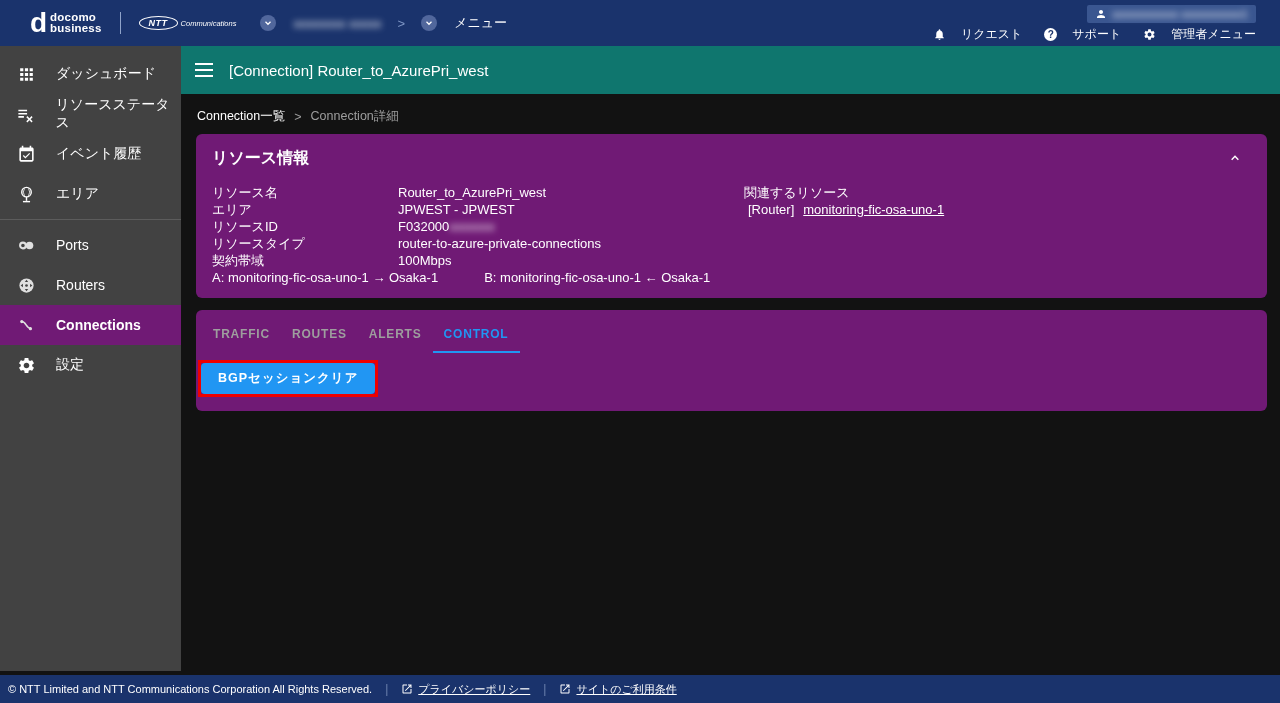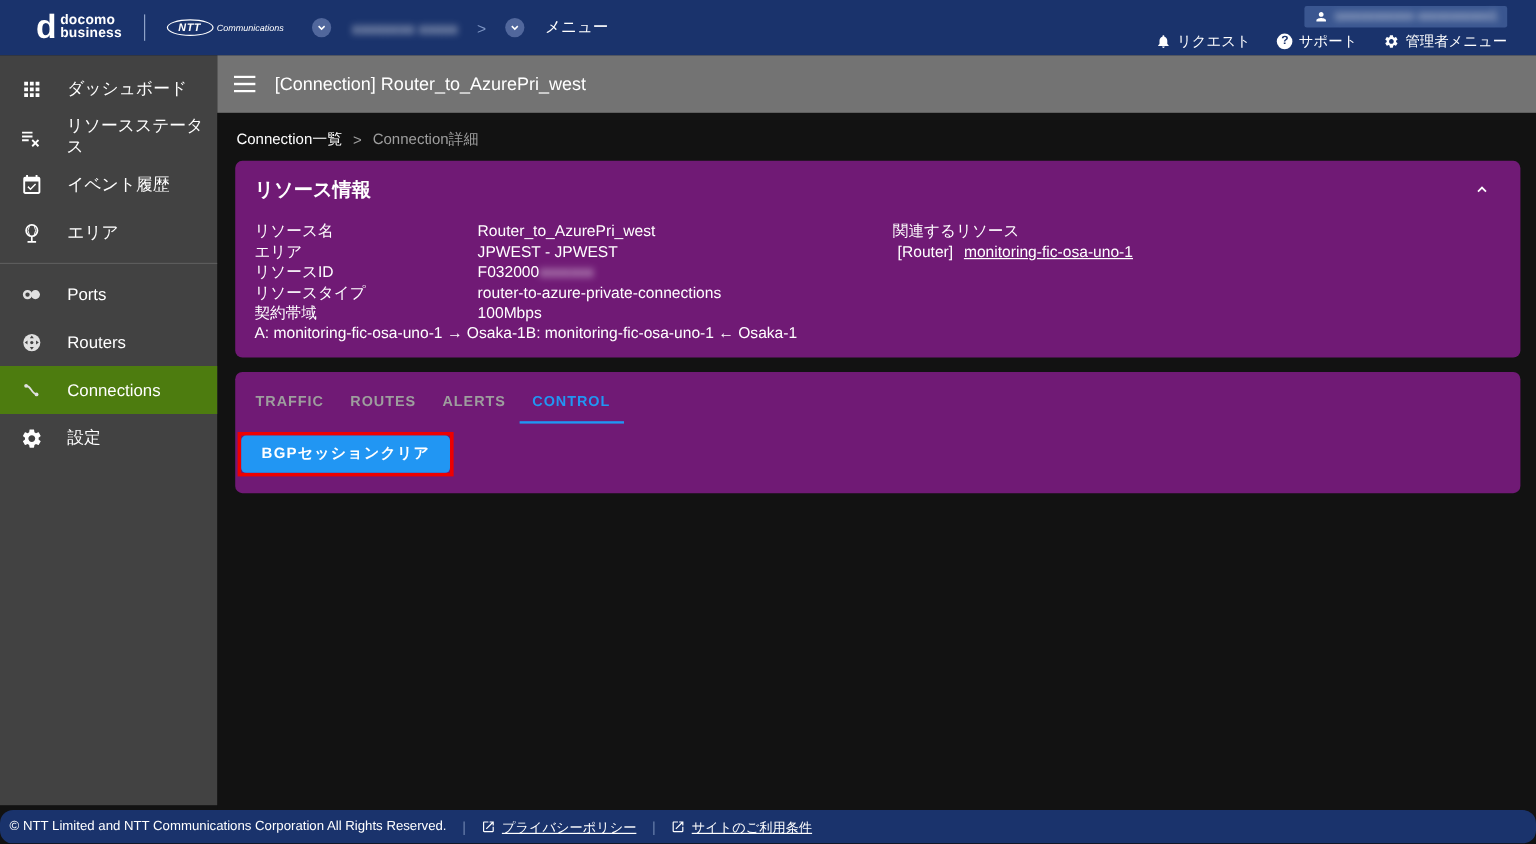--- a/index.html
+++ b/index.html
@@ -36,62 +36,62 @@
 
   .topbar-right {
     margin-left:auto; display:flex; flex-direction:column;
     align-items:flex-end; padding-right:24px; gap:3px;
   }
   .user-chip {
     display:flex; align-items:center; gap:5px; background:#3a5690;
     border-radius:2px; padding:2px 8px; font-size:11px; height:18px; margin-top:2px;
   }
   .topbar-links { display:flex; align-items:center; gap:22px; font-size:12px; }
-  .topbar-link { display:flex; align-items:center; gap:5px; cursor:pointer; }
+  .topbar-link { display:flex; align-items:center; gap:15px; cursor:pointer; }
   .qmark {
     width:13px; height:13px; border-radius:50%; background:#fff; color:#1a336c;
     font-size:10px; font-weight:700; display:inline-flex; align-items:center; justify-content:center;
   }
 
   
   .sidebar {
     position:absolute; top:46px; left:0; width:181px; bottom:32px;
     background:#424242; padding-top:8px; z-index:20;
   }
   .side-item {
     height:40px; display:flex; align-items:center; padding-left:14px;
     font-size:14px; color:#fff; cursor:pointer;
   }
-  .side-item.active { background:#4d7c0f; }
+  .side-item.active { background:#701a75;font-weight:bold; }
   .side-item .icon { width:24px; height:24px; display:inline-flex; align-items:center; justify-content:center; }
   .side-item .lbl { margin-left:18px; }
   .side-divider { height:1px; background:#5c5c5c; margin:5px 0; }
 
   
   .main { position:absolute; left:181px; top:46px; right:0; bottom:28px; background:#121212; }
   .main-header {
-    height:48px; background:#737373; display:flex; align-items:center;
+    height:48px; background:#0f766e; display:flex; align-items:center;
     padding-left:14px; gap:16px;
   }
   .main-title { font-size:15px; font-weight:400; }
   .breadcrumb { display:flex; align-items:center; gap:9px; padding:14px 16px 9px; font-size:12.5px; }
   .breadcrumb .crumb-current, .breadcrumb .crumb-sep { color:#9e9e9e; }
   .breadcrumb .crumb-link { color:#fff; cursor:pointer; }
 
   .card { background:#701a75; border-radius:6px; margin:0 13px 12px 15px; }
   .card1 { position:relative; padding:14px 16px 12px; }
   .card-title { font-size:16px; font-weight:700; margin-bottom:15px; }
   .collapse-btn { position:absolute; right:24px; top:16px; cursor:pointer; }
 
   .info-grid { display:flex; }
   .info-left { width:532px; flex:none; }
   .field-row { display:flex; font-size:13px; line-height:17px; }
   .field-label { width:186px; flex:none; }
   .field-value { white-space:nowrap; }
-  .ab-row { display:flex; font-size:13px; line-height:17px; margin-top:0px; }
+  .ab-row { display:flex; gap:46px; font-size:13px; line-height:17px; margin-top:0px; }
 
   .related-title { font-size:13px; line-height:17px; }
   .related-row { display:flex; gap:9px; font-size:13px; line-height:17px; padding-left:4px; }
   .related-link { color:#fff; text-decoration:underline; cursor:pointer; }
 
   .card2 { padding:9px 0 14px; }
   .tabs { display:flex; padding-left:6px; }
   .tab {
     padding:8px 11px 10px; font-size:12px; font-weight:700; letter-spacing:0.8px;
     color:#9e9e9e; cursor:pointer; border-bottom:2px solid transparent;text-align:right;
@@ -101,21 +101,21 @@
   .bgp-btn {
     background:#2196f3; color:#fff; border:none; border-radius:4px;
     font-size:12.5px; font-weight:700; letter-spacing:1px; padding:7px 17px;
     font-family:inherit; cursor:pointer; display:block;
   }
 
   
   .footer {
     position:absolute; left:0; bottom:0; width:1280px; height:28px;
     background:#1a336c; display:flex; align-items:center; padding:0 8px;
-    font-size:11px; color:#fff; z-index:30;border-radius:11px;
+    font-size:11px; color:#fff; z-index:30;
   }
   .footer .fsep { color:#6b82ad; margin:0 13px; font-size:12px; }
   .footer-link { display:flex; align-items:center; gap:5px; cursor:pointer; }
   .footer-link .txt { text-decoration:underline; }
 
   svg { display:block; }
 </style>
 </head>
 <body>
 

